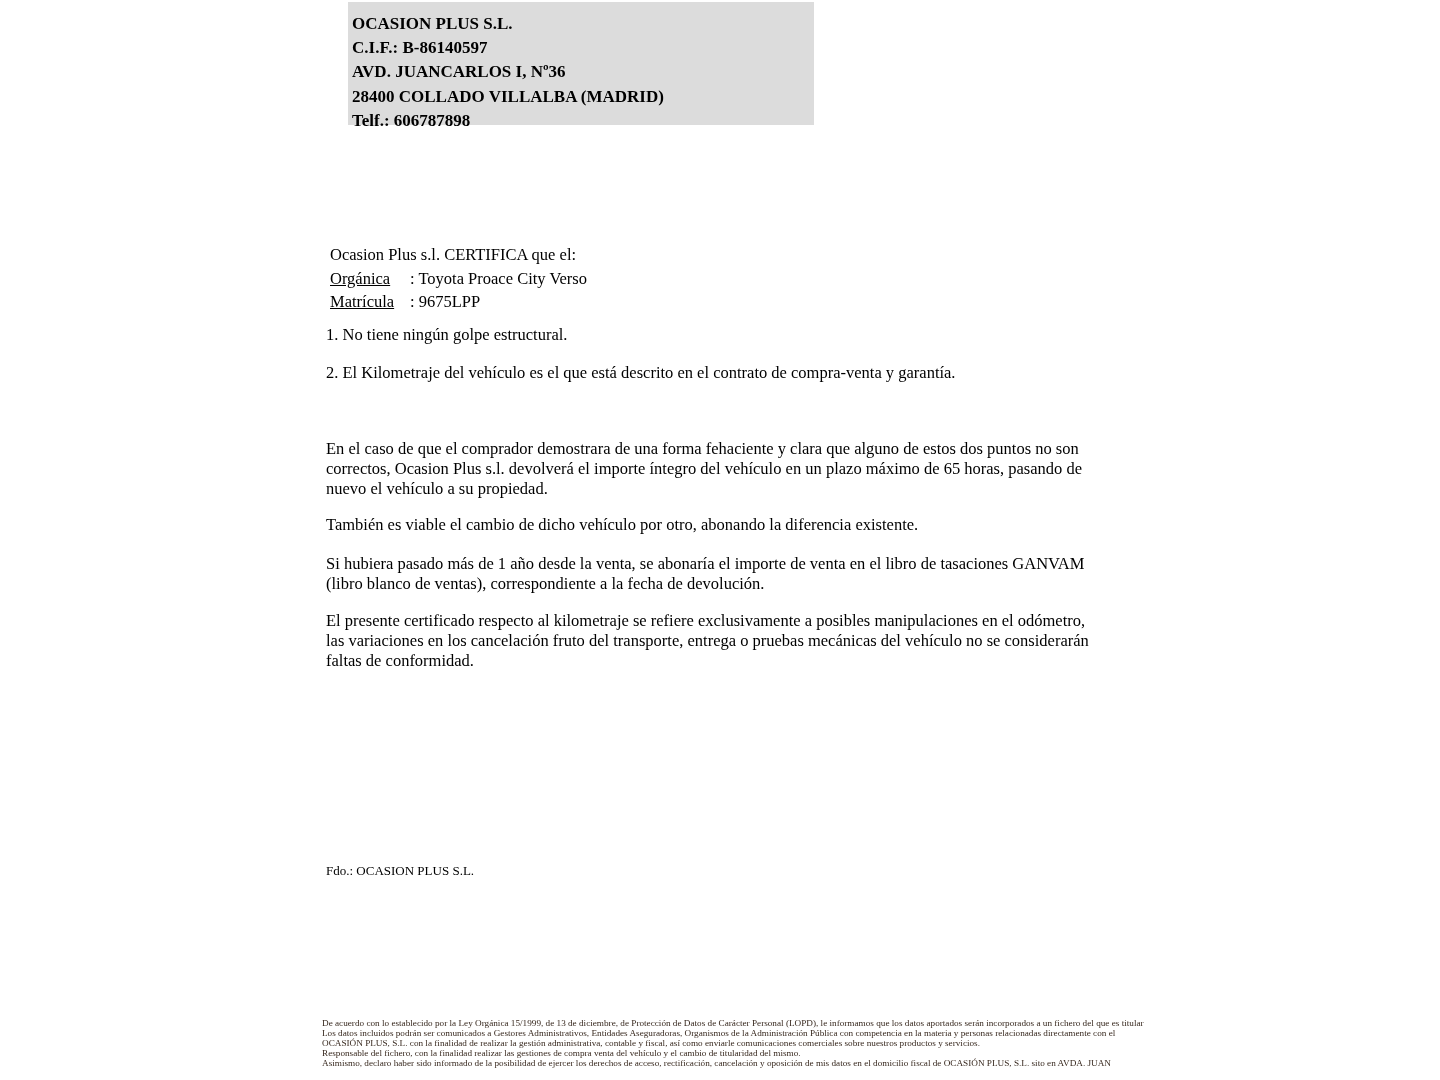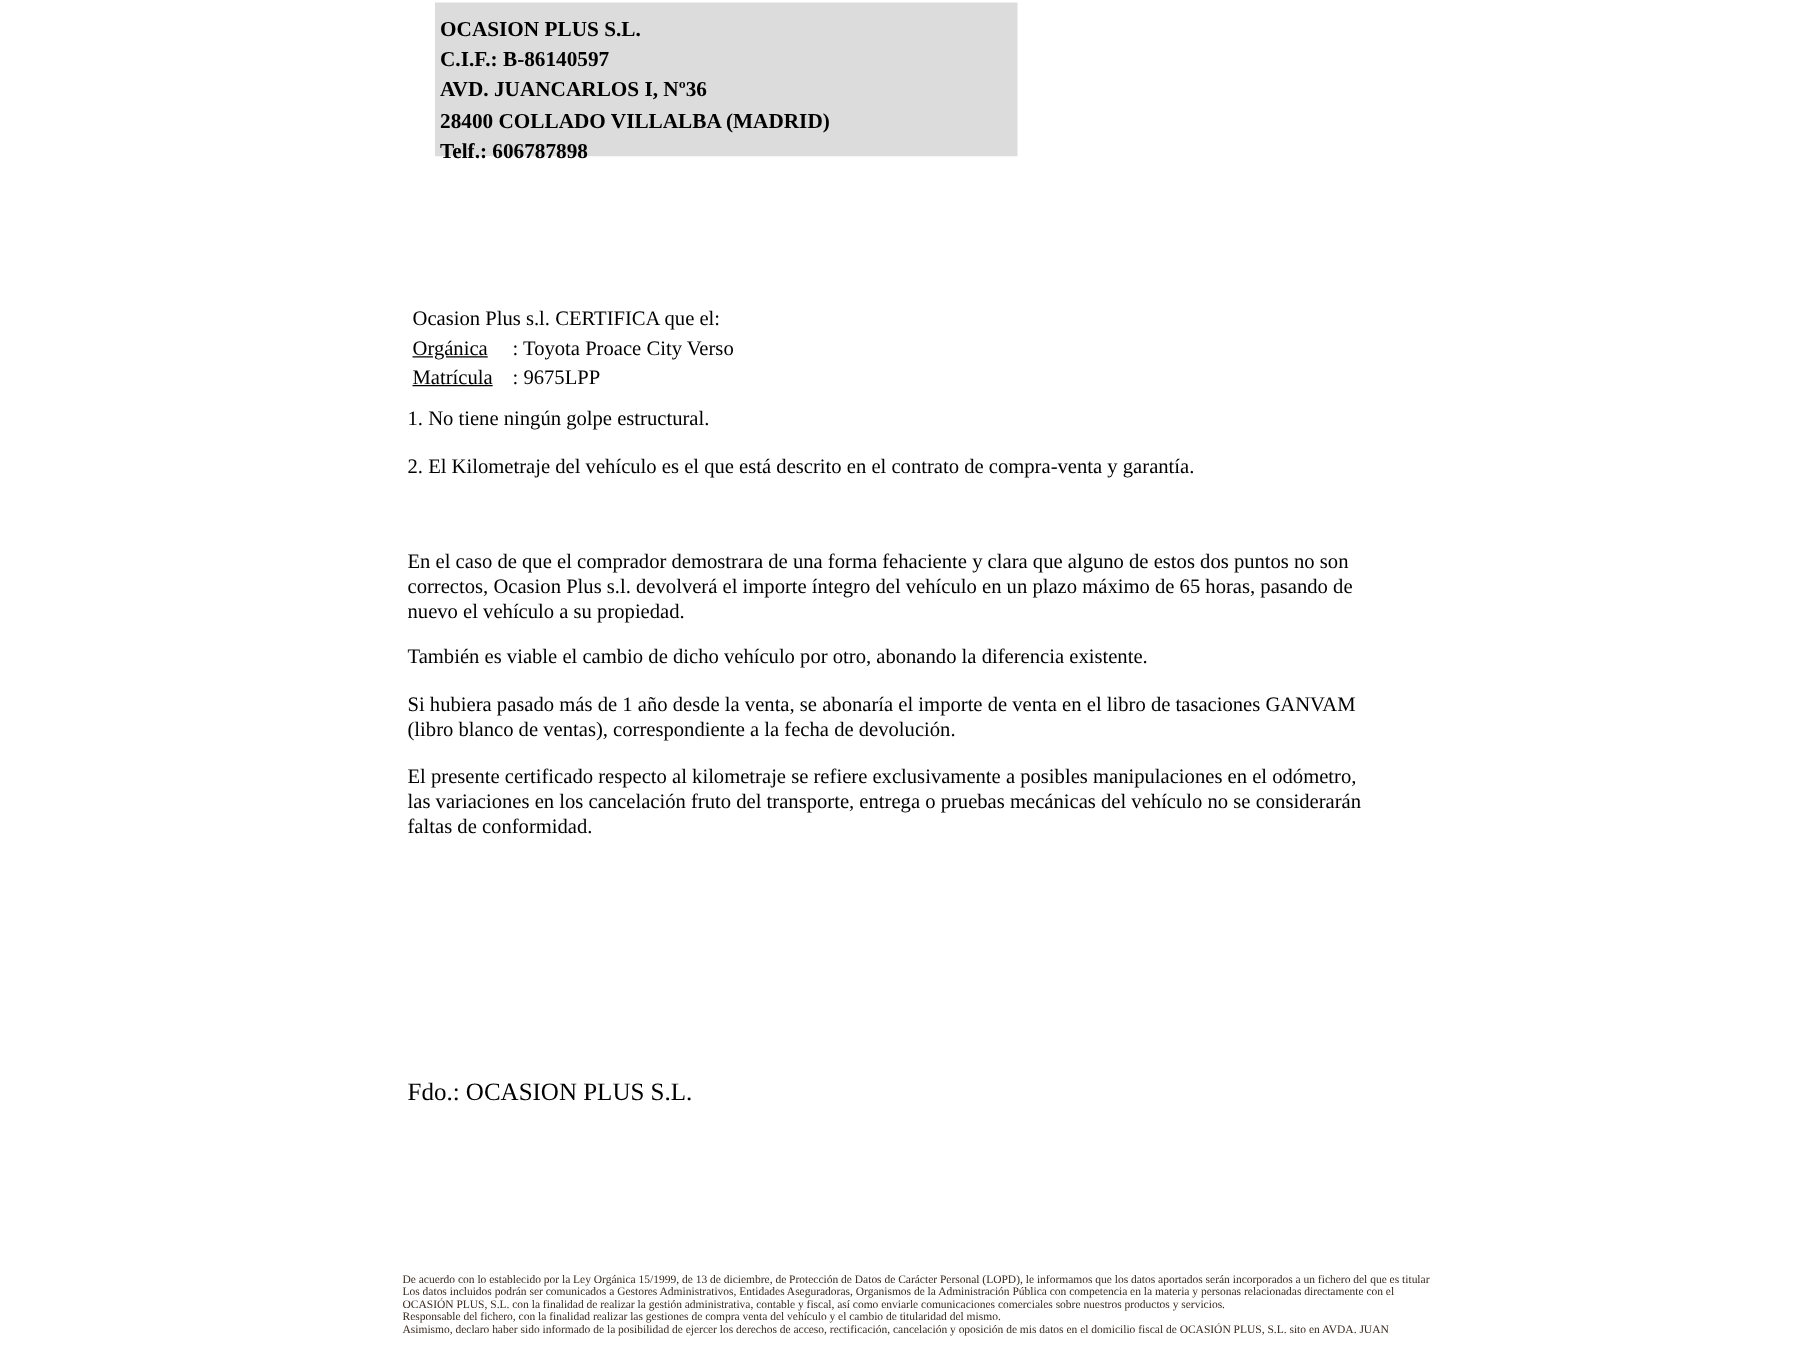--- a/index.html
+++ b/index.html
@@ -61,21 +61,21 @@
     line-height: 19.8px;
   }
   .para-1 { top: 439px; }
   .para-2 { top: 515px; }
   .para-3 { top: 554px; }
   .para-4 { top: 611px; }
   .signature {
     position: absolute;
     left: 326px;
     top: 863px;
-    font-size: 20px;
+    font-size: 13px;
     text-align: right;
   }
   .legal-footer {
     position: absolute;
     left: 322px;
     top: 1019px;
     font-size: 9.2px;
     line-height: 9.9px;
     color: #38291f;
     white-space: nowrap;

